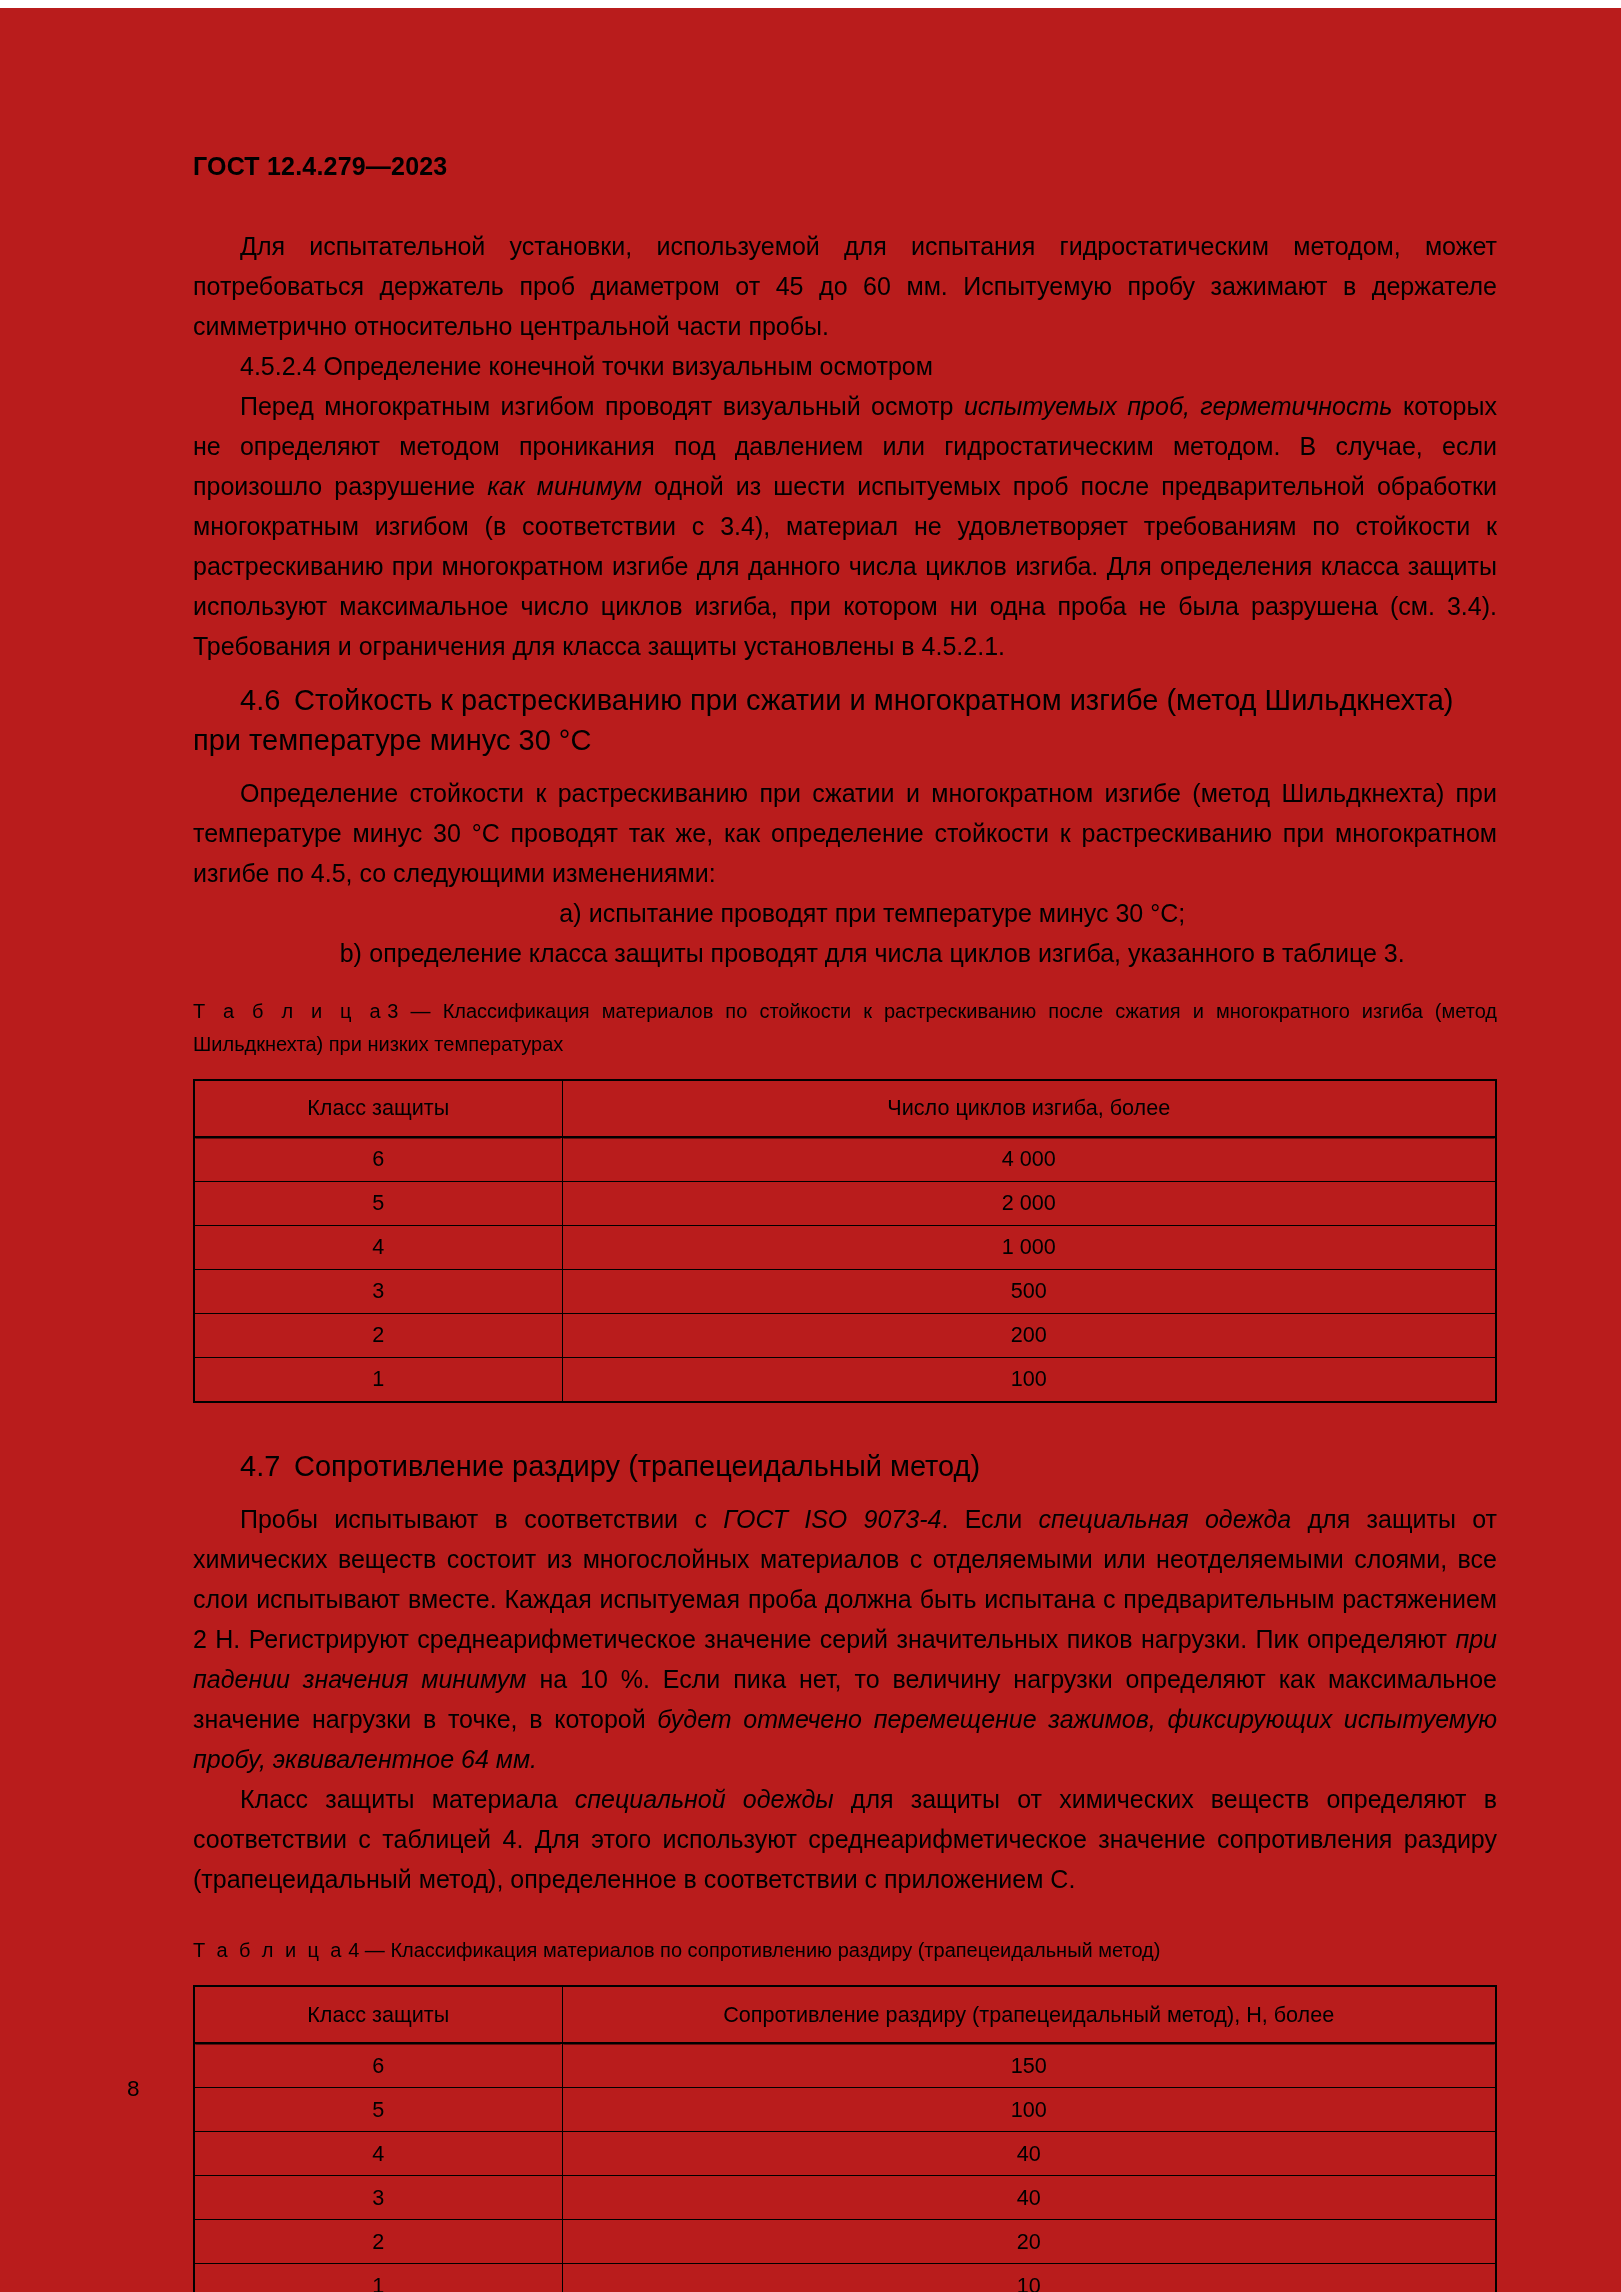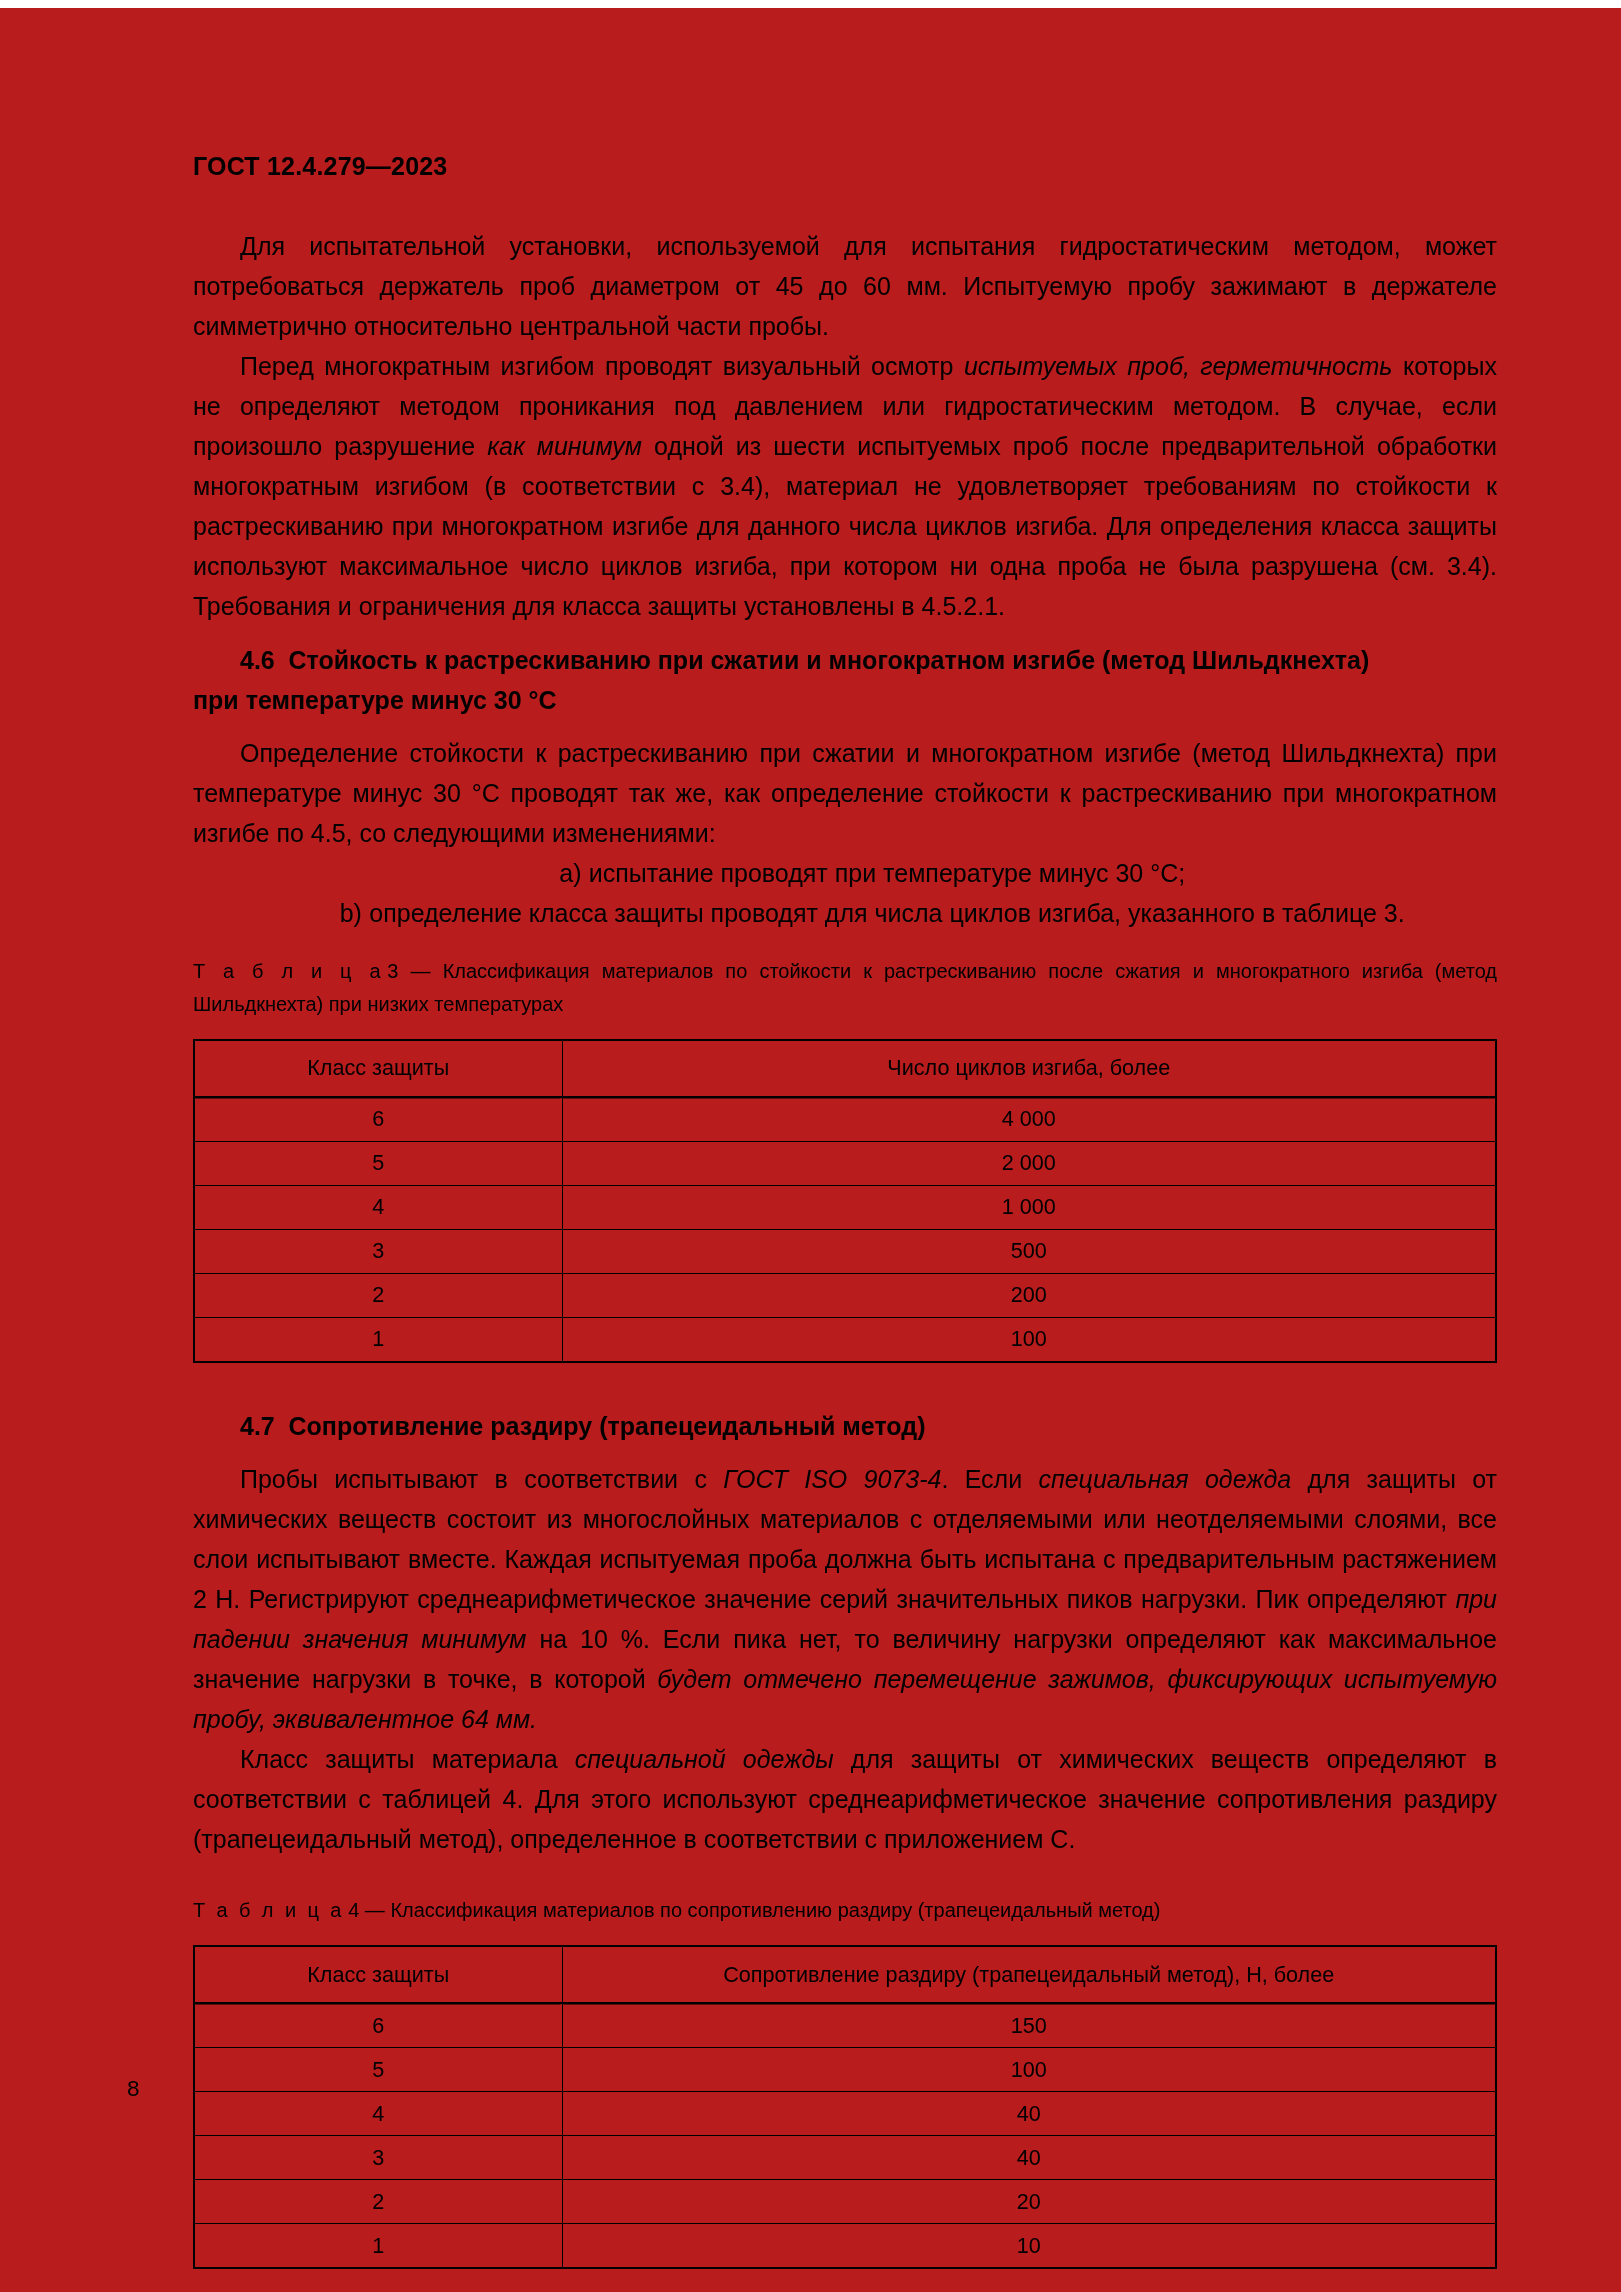--- a/index.html
+++ b/index.html
@@ -58,23 +58,23 @@
   
   .clause-line {
     font-size: 25px;
     line-height: 40px;
     text-indent: 47px;
     margin: 0;
   }
 
   
   .section-head {
-    font-size: 25px;
+    font-size: 29px;
     line-height: 40px;
-    font-weight: bold;
+    font-weight: normal;
     margin: 0;
     text-indent: 47px;
   }
   .section-head .cont {
     display: block;
     text-indent: 0;
   }
   .section-head .numsep {
     display: inline-block;
     width: 13.7px;
@@ -172,20 +172,21 @@
 <body>
 
 <div class="page">
 
   <div class="running-header">ГОСТ 12.4.279—2023</div>
 
   <div class="content" style="top:218px;">
 
     <p class="para indent">Для испытательной установки, используемой для испытания гидростатическим методом, может потребоваться держатель проб диаметром от 45 до 60 мм. Испытуемую пробу зажимают в держателе симметрично относительно центральной части пробы.</p>
 
+    <p class="clause-line">4.5.2.4  Определение конечной точки визуальным осмотром</p>
 
     <p class="para indent"><span>Перед многократным изгибом проводят визуальный осмотр </span><i>испытуемых проб, герметичность</i><span> которых не определяют методом проникания под давлением или гидростатическим методом. В случае, если произошло разрушение </span><i>как минимум</i><span> одной из шести испытуемых проб после предварительной обработки многократным изгибом (в соответствии с 3.4), материал не удовлетворяет требованиям по стойкости к растрескиванию при многократном изгибе для данного числа циклов изгиба. Для определения класса защиты используют максимальное число циклов изгиба, при котором ни одна проба не была разрушена (см. 3.4). Требования и ограничения для класса защиты установлены в 4.5.2.1.</span></p>
 
     <div class="spacer-14"></div>
 
     <p class="section-head"><span>4.6</span><span class="numsep"></span><span>Стойкость к растрескиванию при сжатии и многократном изгибе (метод Шильдкнехта)</span><span class="cont">при температуре минус 30 °C</span></p>
 
     <div class="spacer-14"></div>
 
     <p class="para indent">Определение стойкости к растрескиванию при сжатии и многократном изгибе (метод Шильдкнехта) при температуре минус 30 °C проводят так же, как определение стойкости к растрескиванию при многократном изгибе по 4.5, со следующими изменениями:</p>

